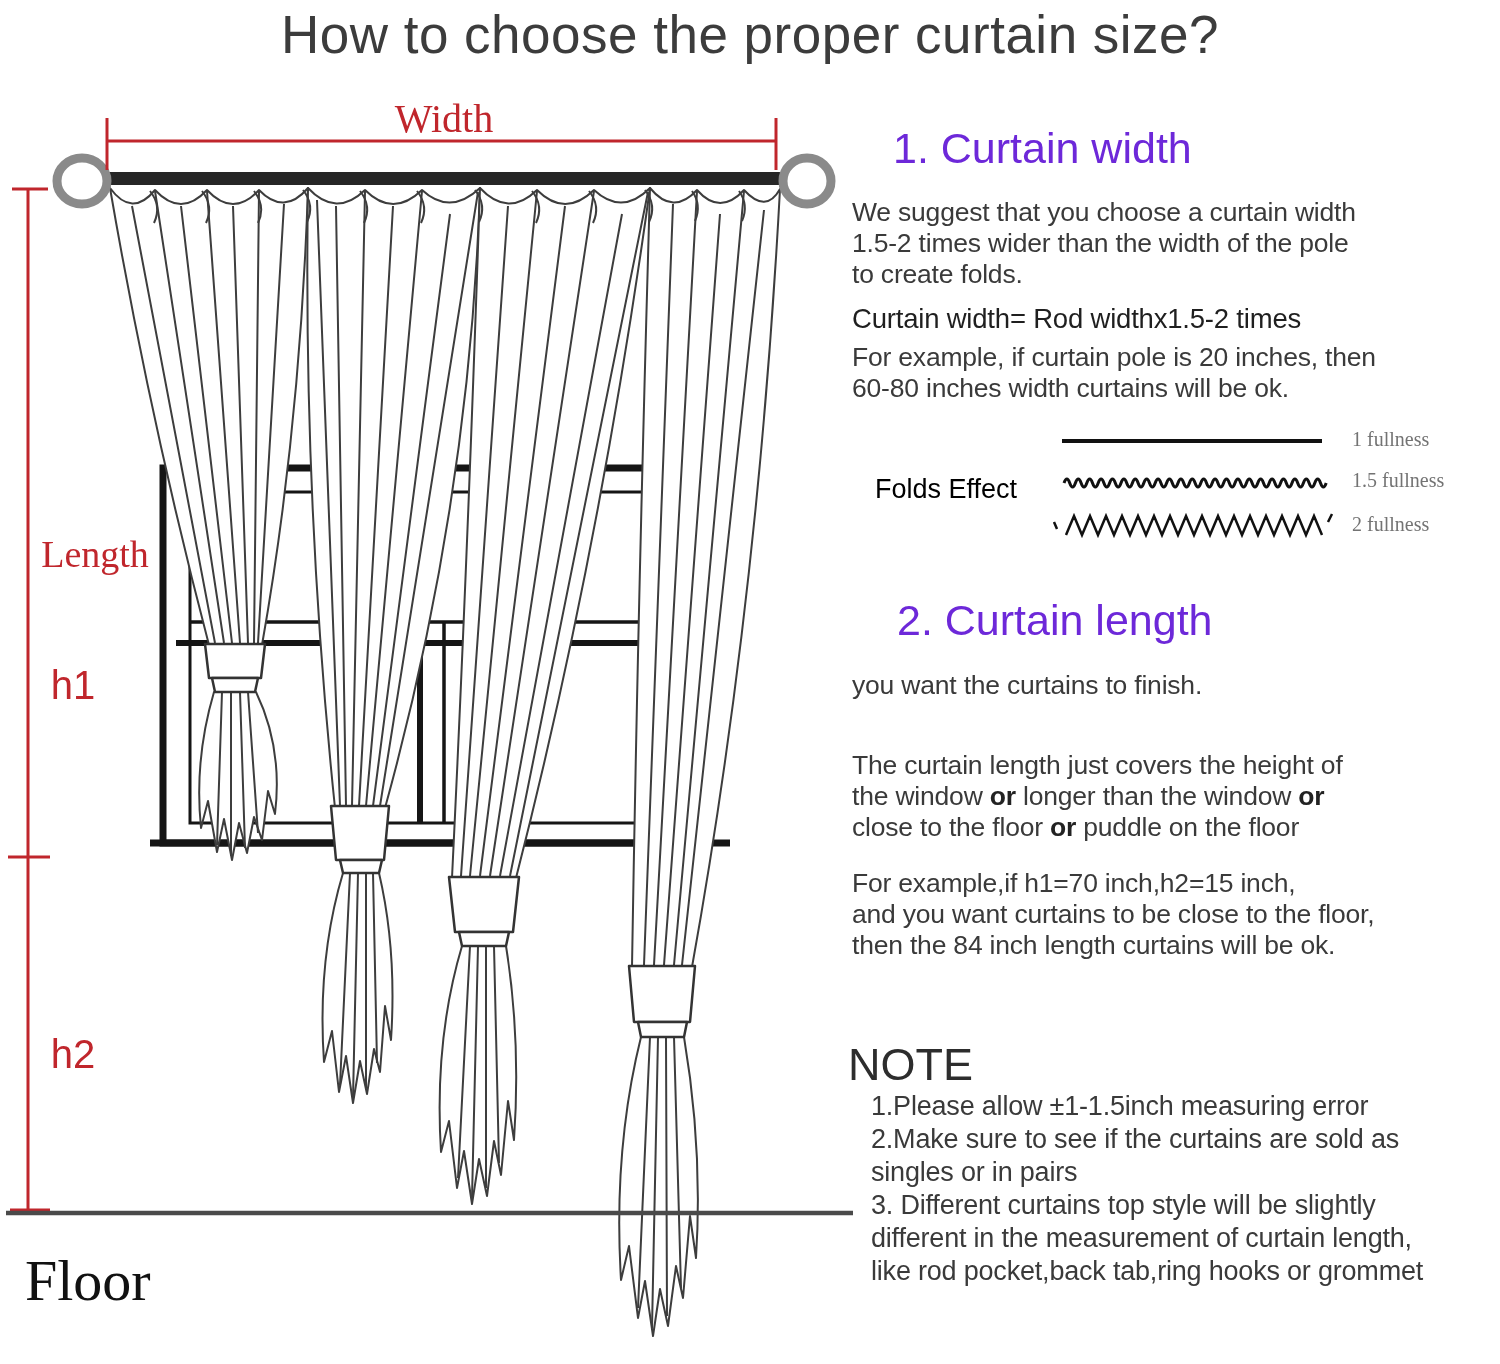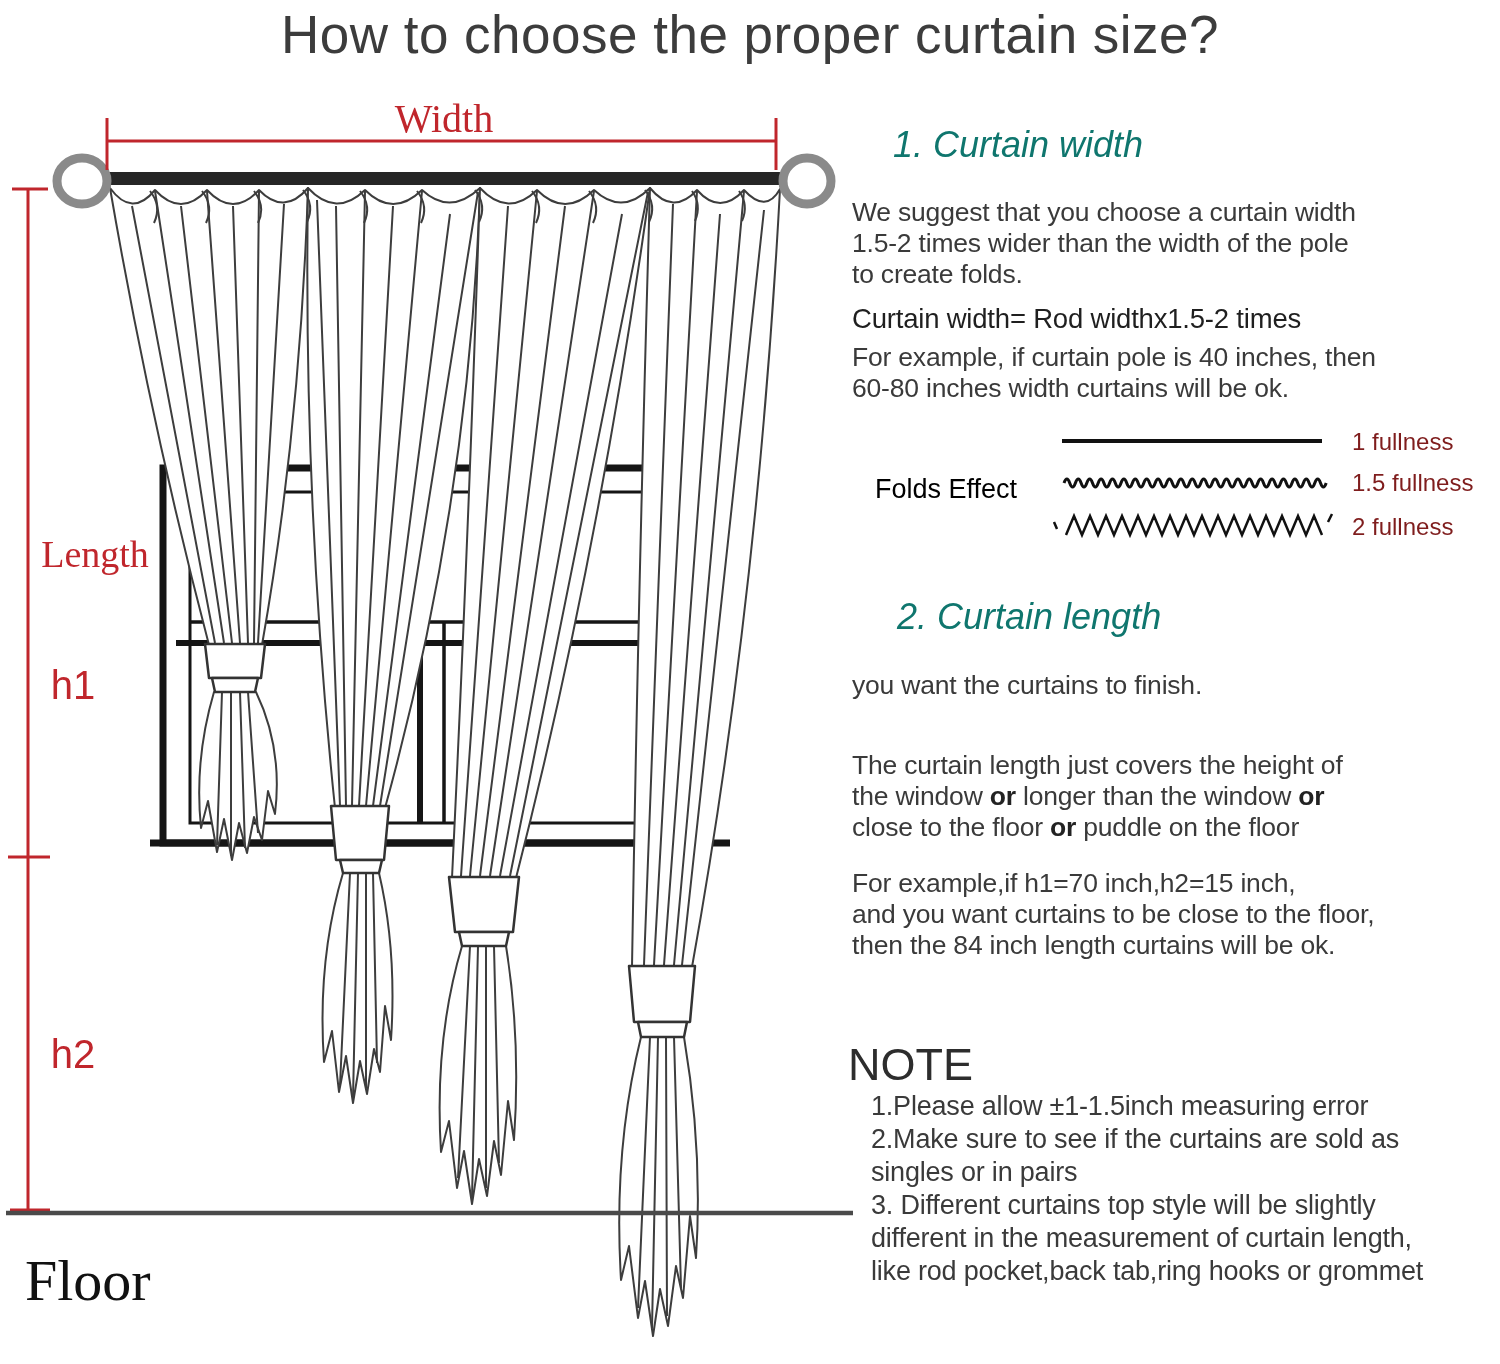--- a/index.html
+++ b/index.html
@@ -1,25 +1,25 @@
 <!DOCTYPE html>
 <html><head>
 <meta charset="utf-8">
 <style>
   html,body{margin:0;padding:0;background:#ffffff;}
   body{width:1500px;height:1364px;position:relative;font-family:"Liberation Sans",sans-serif;overflow:hidden;}
   .abs{position:absolute;}
   #title{left:0;right:0;top:4px;text-align:center;font-size:53px;color:#3c3c3c;letter-spacing:.5px;}
-  .h-num{font-size:36px;color:#0f766e;font-style:italic;}
+  .h-num{font-size:43px;color:#6d28d9;}
   .body-text{font-size:26.5px;line-height:31px;color:#3a3a3a;letter-spacing:-0.2px;}
   .formula{font-size:27.5px;font-weight:normal;color:#1f1f1f;letter-spacing:-0.2px;}
   .note-h{font-size:45px;color:#2d2d2d;margin-top:19px;}
   .note-text{font-size:27px;line-height:33px;color:#3a3a3a;letter-spacing:-0.2px;}
   .fold-label{font-size:27px;color:#000000;margin-top:12px;}
-  .fullness{font-size:24px;color:#7f1d1d;}
+  .fullness{font-size:20px;color:#737373;font-family:Liberation Serif, serif;}
   .tl b{font-weight:bold;color:#222;}
   svg text{font-family:"Liberation Serif",serif;}
   text.sans{font-family:"Liberation Sans",sans-serif;}
 </style>
 </head>
 <body>
 
 <div id="title" class="abs">How to choose the proper curtain size?</div>
 
 <svg class="abs" style="left:0;top:0;" width="860" height="1364" viewBox="0 0 860 1364">
@@ -118,21 +118,21 @@
 
 <div class="abs body-text" style="left:852px;top:197px;width:640px;">
     <div class="tl">We suggest that you choose a curtain width</div>
     <div class="tl">1.5-2 times wider than the width of the pole</div>
     <div class="tl">to create folds.</div>
   </div>
 
 <div class="abs formula" style="left:852px;top:303px;">Curtain width= Rod widthx1.5-2 times</div>
 
 <div class="abs body-text" style="left:852px;top:342px;width:640px;">
-    <div class="tl">For example, if curtain pole is 40 inches, then</div>
+    <div class="tl">For example, if curtain pole is 20 inches, then</div>
     <div class="tl">60-80 inches width curtains will be ok.</div>
   </div>
 
 <div class="abs fold-label" style="left:875px;top:462px;">Folds Effect</div>
 
 <svg class="abs" style="left:1040px;top:423px;" width="300" height="130" viewBox="0 0 300 130">
   <line x1="22" y1="18" x2="282" y2="18" stroke="#111" stroke-width="4"></line>
   <path d="M24,60 q2.9,-8 5.7,0 q2.9,8 5.7,0 q2.9,-8 5.7,0 q2.9,8 5.7,0 q2.9,-8 5.7,0 q2.9,8 5.7,0 q2.9,-8 5.7,0 q2.9,8 5.7,0 q2.9,-8 5.7,0 q2.9,8 5.7,0 q2.9,-8 5.7,0 q2.9,8 5.7,0 q2.9,-8 5.7,0 q2.9,8 5.7,0 q2.9,-8 5.7,0 q2.9,8 5.7,0 q2.9,-8 5.7,0 q2.9,8 5.7,0 q2.9,-8 5.7,0 q2.9,8 5.7,0 q2.9,-8 5.7,0 q2.9,8 5.7,0 q2.9,-8 5.7,0 q2.9,8 5.7,0 q2.9,-8 5.7,0 q2.9,8 5.7,0 q2.9,-8 5.7,0 q2.9,8 5.7,0 q2.9,-8 5.7,0 q2.9,8 5.7,0 q2.9,-8 5.7,0 q2.9,8 5.7,0 q2.9,-8 5.7,0 q2.9,8 5.7,0 q2.9,-8 5.7,0 q2.9,8 5.7,0 q2.9,-8 5.7,0 q2.9,8 5.7,0 q2.9,-8 5.7,0 q2.9,8 5.7,0 q2.9,-8 5.7,0 q2.9,8 5.7,0 q2.9,-8 5.7,0 q2.9,8 5.7,0 q2.9,-8 5.7,0 q2.9,8 5.7,0" fill="none" stroke="#111" stroke-width="3"></path>
   <path d="M26,112 l8,-19 l8,19 l8,-19 l8,19 l8,-19 l8,19 l8,-19 l8,19 l8,-19 l8,19 l8,-19 l8,19 l8,-19 l8,19 l8,-19 l8,19 l8,-19 l8,19 l8,-19 l8,19 l8,-19 l8,19 l8,-19 l8,19 l8,-19 l8,19 l8,-19 l8,19 l8,-19 l8,19 l8,-19 l8,19" fill="none" stroke="#111" stroke-width="2.5"></path>
   <path d="M14,99 l3,7 M288,99 l4,-8" fill="none" stroke="#111" stroke-width="2.5"></path>

